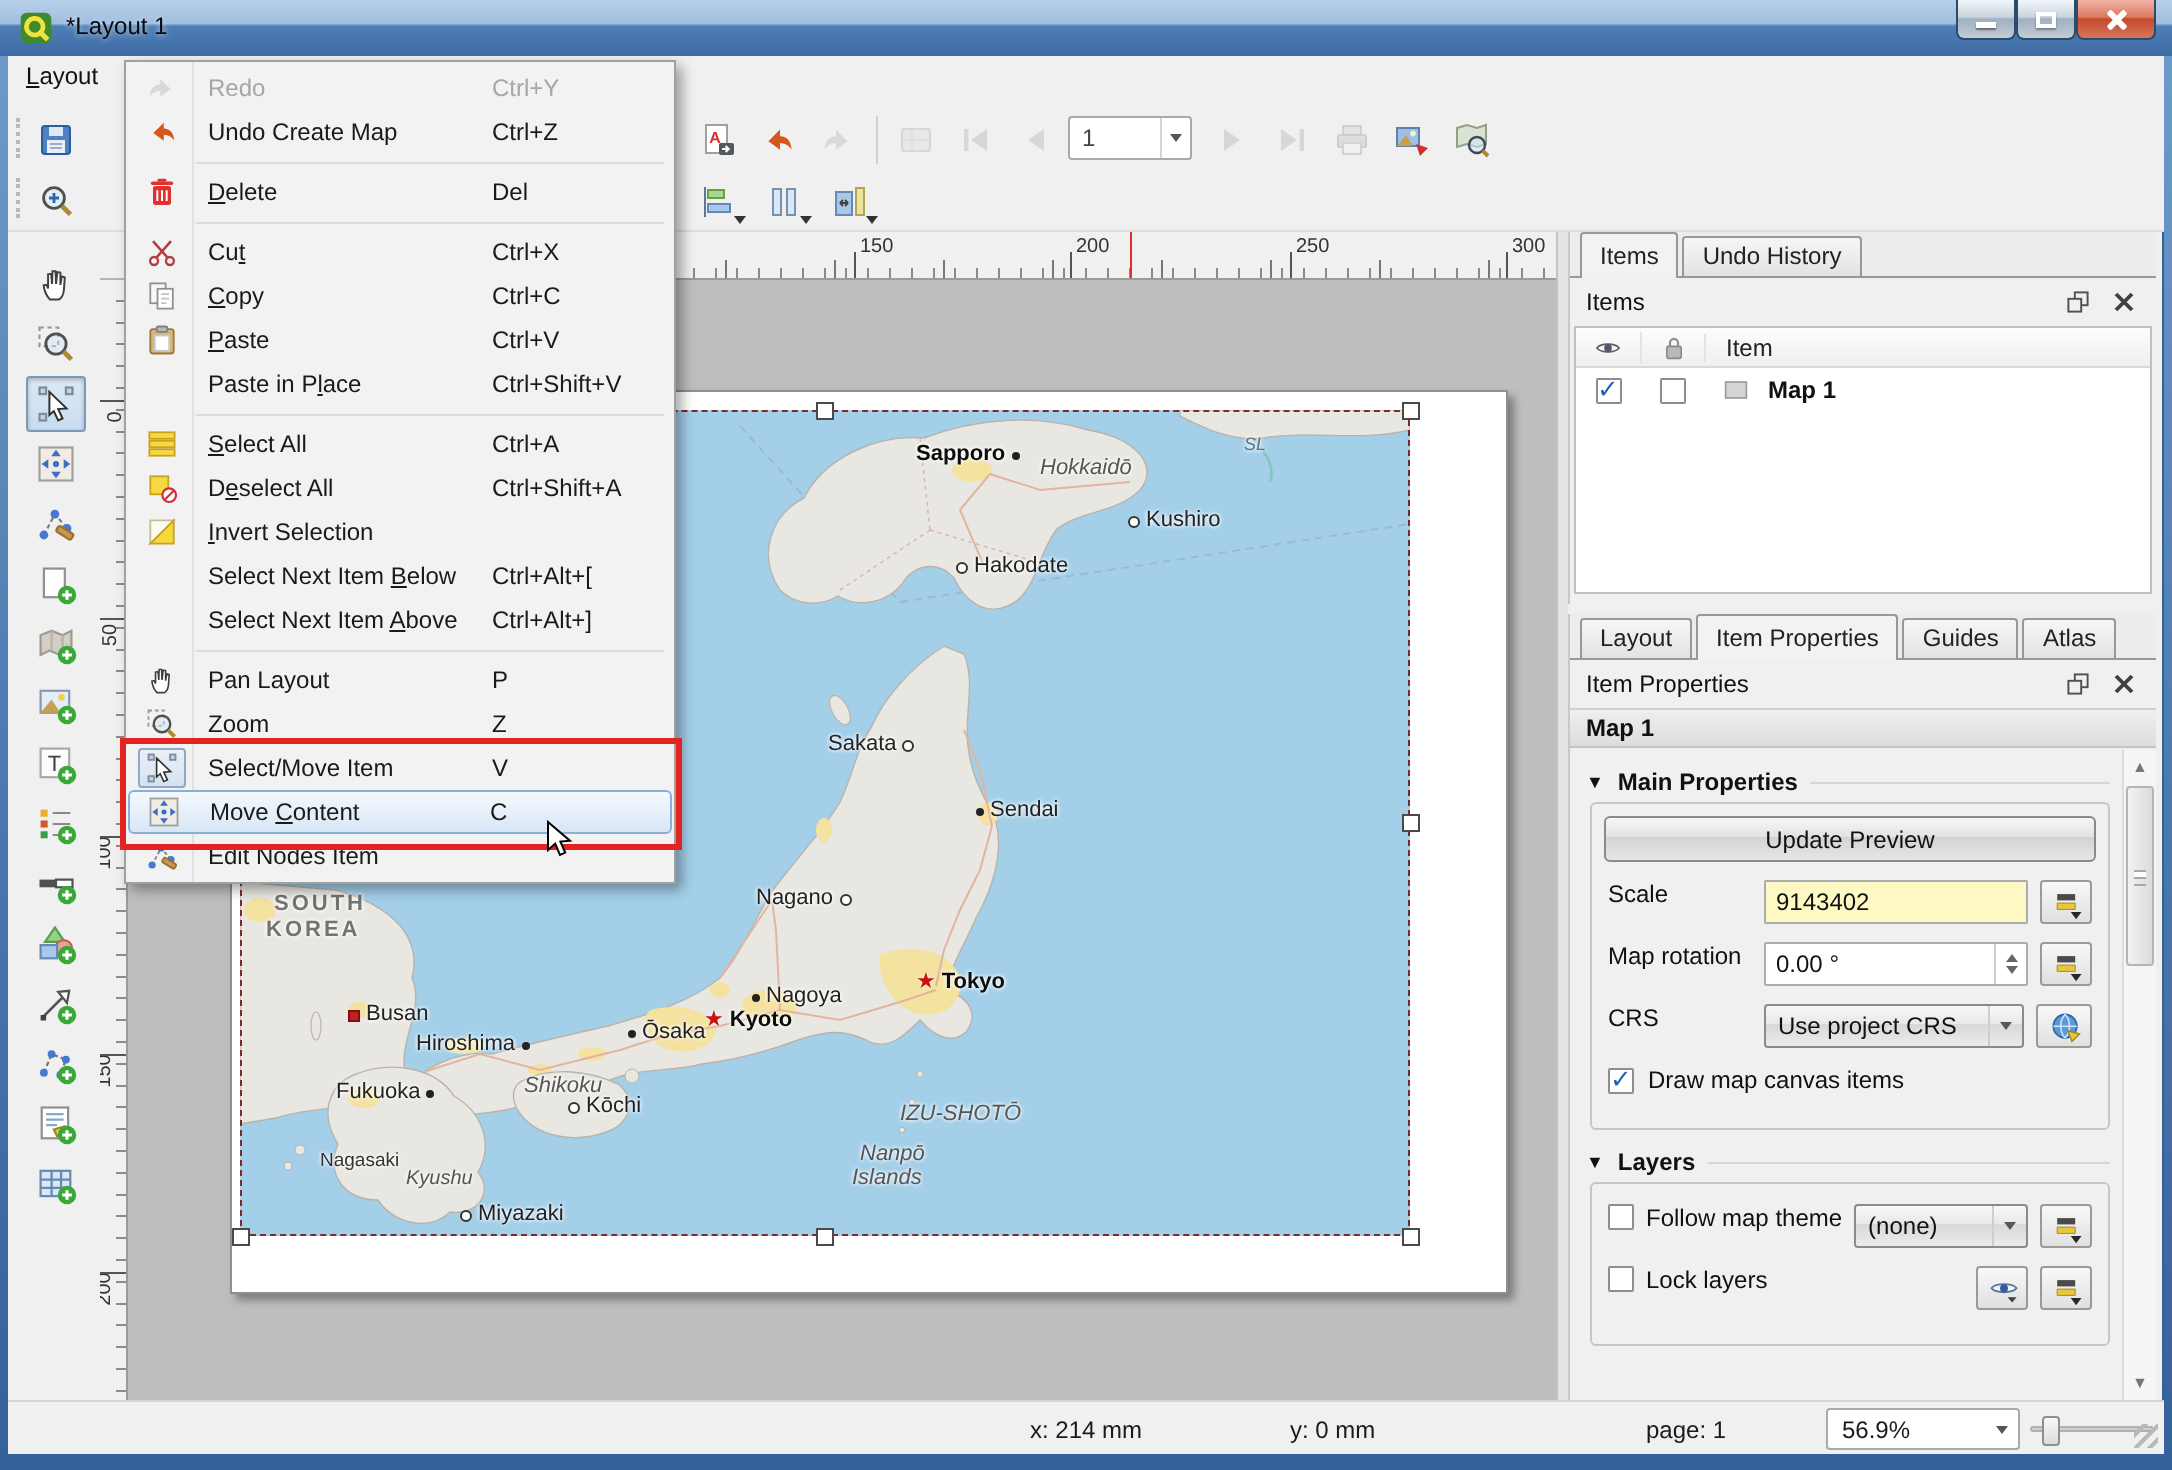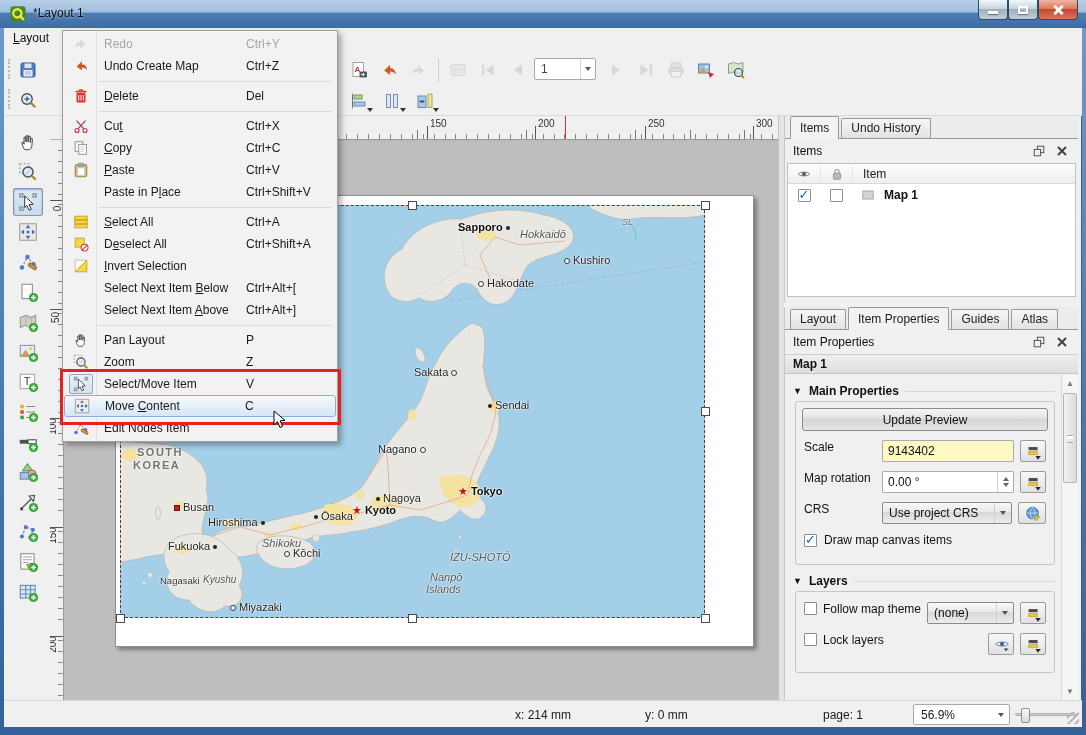--- a/index.html
+++ b/index.html
@@ -610,21 +610,21 @@
           <div class="mlab i" style="left: 142px; top: 333px;">
             <span class="t">Shikoku</span>
           </div>
           <div class="mlab n" style="left: 164px; top: 343px;">
             <span class="mk-circ"></span>
             <span class="t">Kōchi</span>
           </div>
           <div class="mlab sm" style="left: 40px; top: 371px;">
             <span class="t">Nagasaki</span>
           </div>
-          <div class="mlab ism" style="left: 83px; top: 370px; text-align: right;">
+          <div class="mlab ism" style="left: 83px; top: 380px; text-align: right;">
             <span class="t">Kyushu</span>
           </div>
           <div class="mlab n" style="left: 110px; top: 397px;">
             <span class="mk-circ"></span>
             <span class="t">Miyazaki</span>
           </div>
           <div class="mlab i" style="left: 330px; top: 347px;">
             <span class="t">IZU-SHOTŌ</span>
           </div>
           <div class="mlab i" style="left: 310px; top: 367px;">

